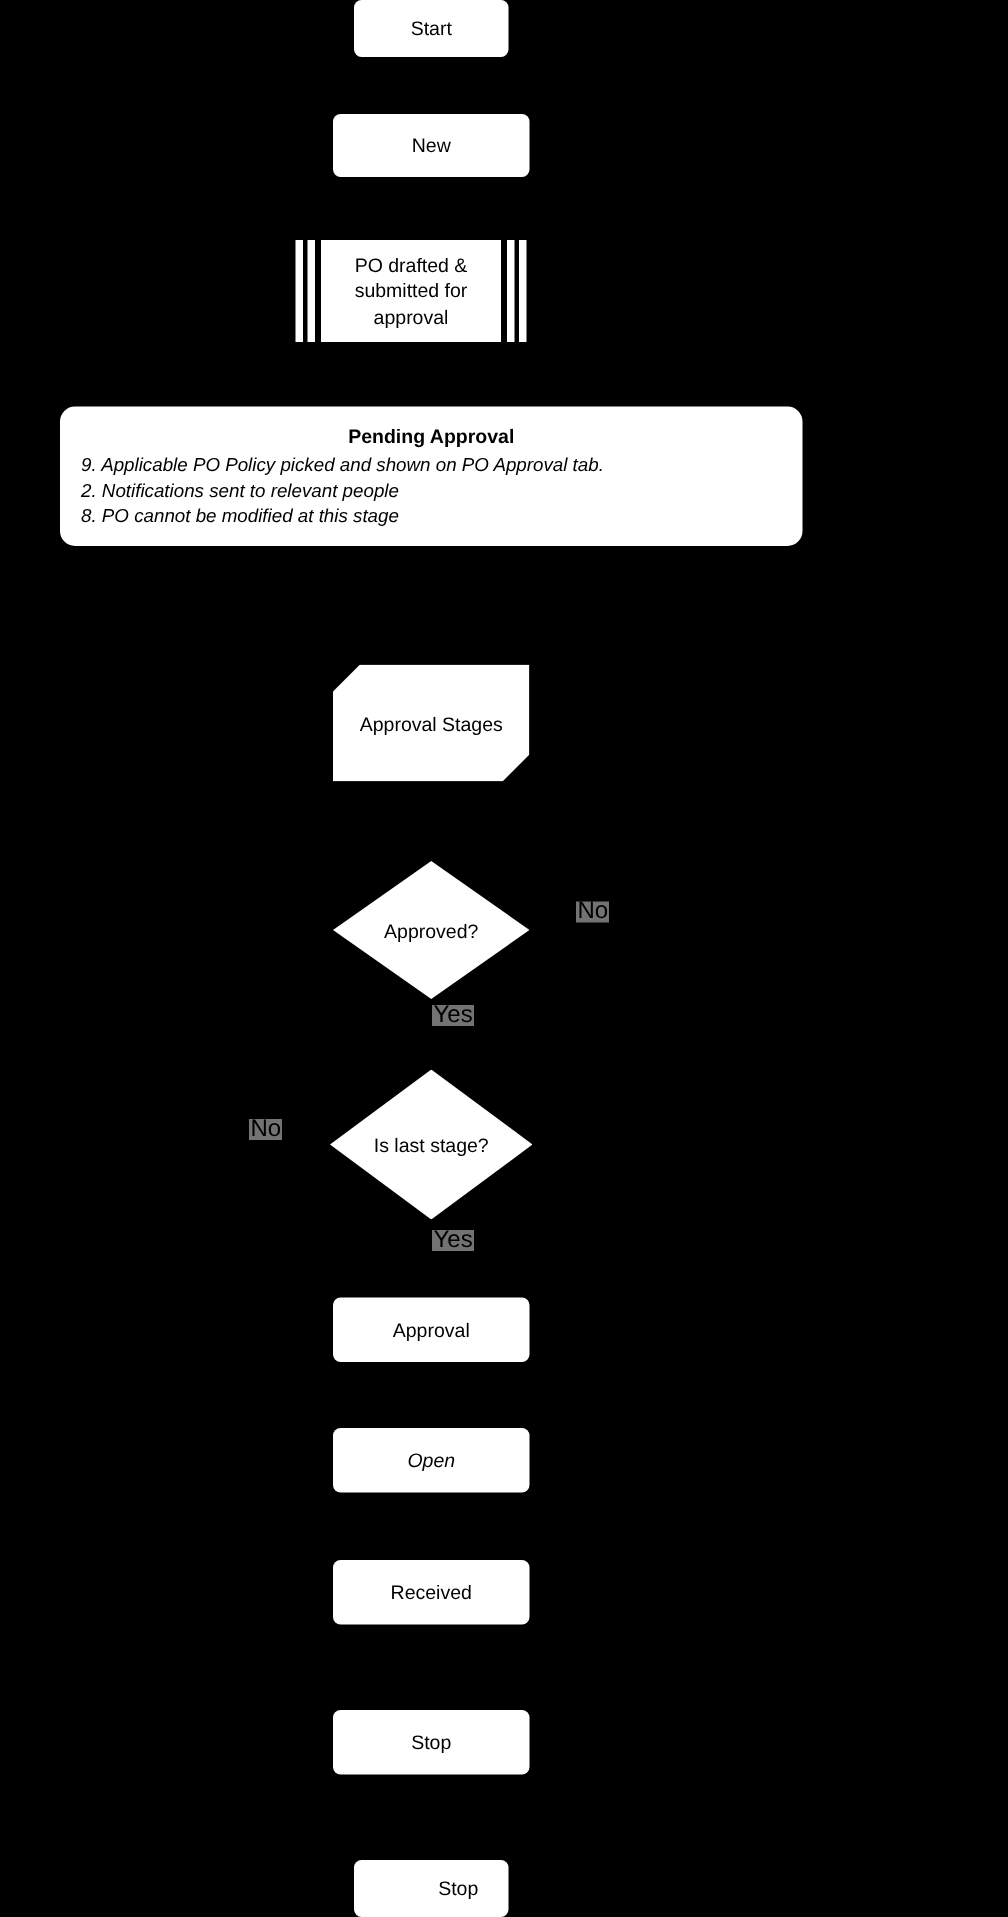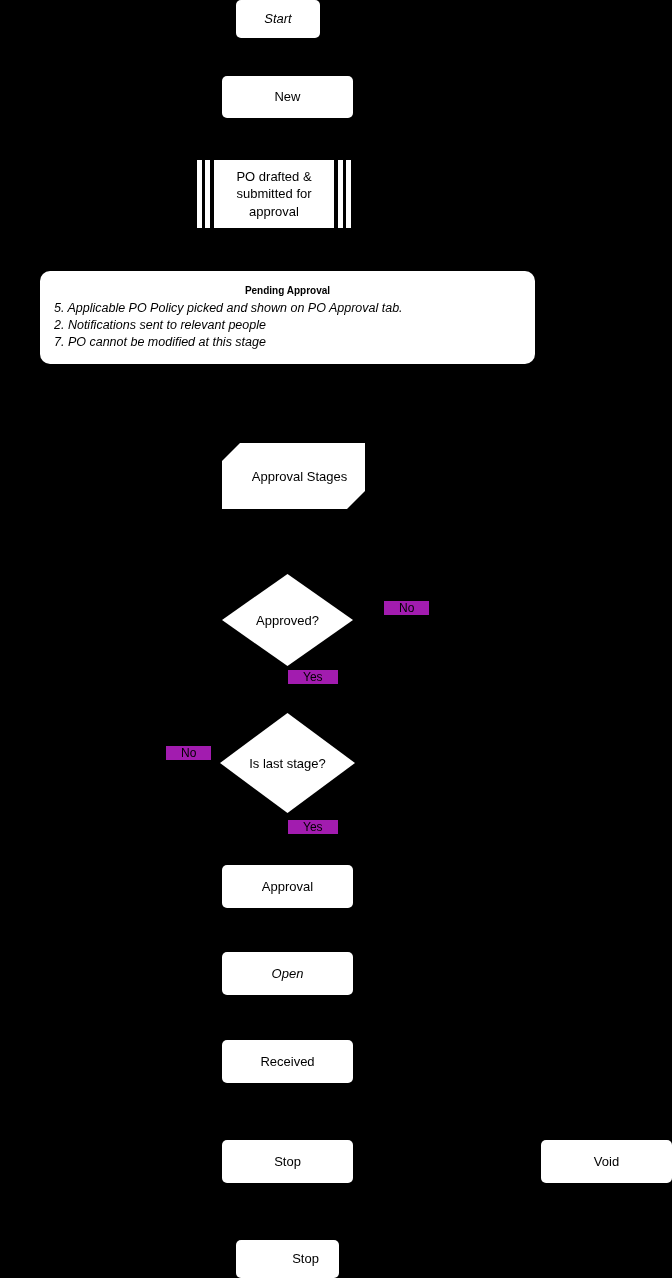--- a/index.html
+++ b/index.html
@@ -48,21 +48,21 @@
     align-items: flex-start;
     padding: 8px 14px;
     font-style: italic;
     font-size: 12.5px;
   }
   .note-title {
     width: 100%;
     text-align: center;
     font-weight: bold;
     font-style: normal;
-    font-size: 10px;
+    font-size: 13px;
     margin-bottom: 2px;
   }
   .note-line {
     font-style: italic;
     white-space: nowrap;
   }
   .hexnode {
     position: absolute;
     display: flex;
     align-items: center;
@@ -89,34 +89,34 @@
     inset: 0;
     display: flex;
     align-items: center;
     justify-content: center;
     font-size: 13px;
     color: #000000;
     text-align: center;
   }
   .edge-label {
     position: absolute;
-    background: #a21caf;
+    background: #737373;
     color: #000000;
-    font-size: 12px;
-    padding: 0 15px;
+    font-size: 16px;
+    padding: 0 1px;
     line-height: 14px;
     white-space: nowrap;
   }
 </style>
 </head>
 <body>
 
 <div id="canvas">
 
-  <div class="node terminator" style="left:236px; top:0px; width:84px; height:38px;font-style:italic;">
+  <div class="node terminator" style="left:236px; top:0px; width:103px; height:38px;">
     <span>Start</span>
   </div>
 
   <div class="node process" style="left:222px; top:76px; width:131px; height:42px;">
     <span>New</span>
   </div>
 
   <div style="position:absolute; left:197px; top:160px; width:154px; height:68px;">
     <div class="doc-bar" style="left:0px; top:0px; width:5px; height:68px;"></div>
     <div class="doc-bar" style="left:8px; top:0px; width:5px; height:68px;"></div>
@@ -124,26 +124,26 @@
     <div class="doc-bar" style="right:8px; top:0px; width:5px; height:68px;"></div>
     <div class="node doc" style="left:17px; top:0px; width:120px; height:68px; flex-direction:column;">
       <span>PO drafted &amp;</span>
       <span>submitted for</span>
       <span>approval</span>
     </div>
   </div>
 
   <div class="node note" style="left:40px; top:271px; width:495px; height:93px;">
     <div class="note-title">Pending Approval</div>
-    <div class="note-line">5. Applicable PO Policy picked and shown on PO Approval tab.</div>
+    <div class="note-line">9. Applicable PO Policy picked and shown on PO Approval tab.</div>
     <div class="note-line">2. Notifications sent to relevant people</div>
-    <div class="note-line">7. PO cannot be modified at this stage</div>
+    <div class="note-line">8. PO cannot be modified at this stage</div>
   </div>
 
-  <div class="hexnode" style="left:222px; top:443px; width:131px; height:66px;padding-left:12px;">
+  <div class="hexnode" style="left:222px; top:443px; width:131px; height:78px;">
     <span>Approval Stages</span>
   </div>
 
   <div class="diamond-wrap" style="left:222px; top:574px; width:131px; height:92px;">
     <div class="diamond-shape"></div>
     <div class="diamond-label">Approved?</div>
   </div>
 
 
   <div class="diamond-wrap" style="left:220px; top:713px; width:135px; height:100px;">
@@ -160,23 +160,20 @@
   </div>
 
   <div class="node process" style="left:222px; top:1040px; width:131px; height:43px;">
     <span>Received</span>
   </div>
 
   <div class="node process" style="left:222px; top:1140px; width:131px; height:43px;">
     <span>Stop</span>
   </div>
 
-  <div class="node process" style="left:541px; top:1140px; width:131px; height:43px;">
-    <span>Void</span>
-  </div>
 
   <div class="node terminator" style="left:236px; top:1240px; width:103px; height:38px;padding-left:36px;">
     <span>Stop</span>
   </div>
 
   <div class="edge-label" style="left:384px; top:601px;">
     <span>No</span>
   </div>
   <div class="edge-label" style="left:288px; top:670px;">
     <span>Yes</span>

